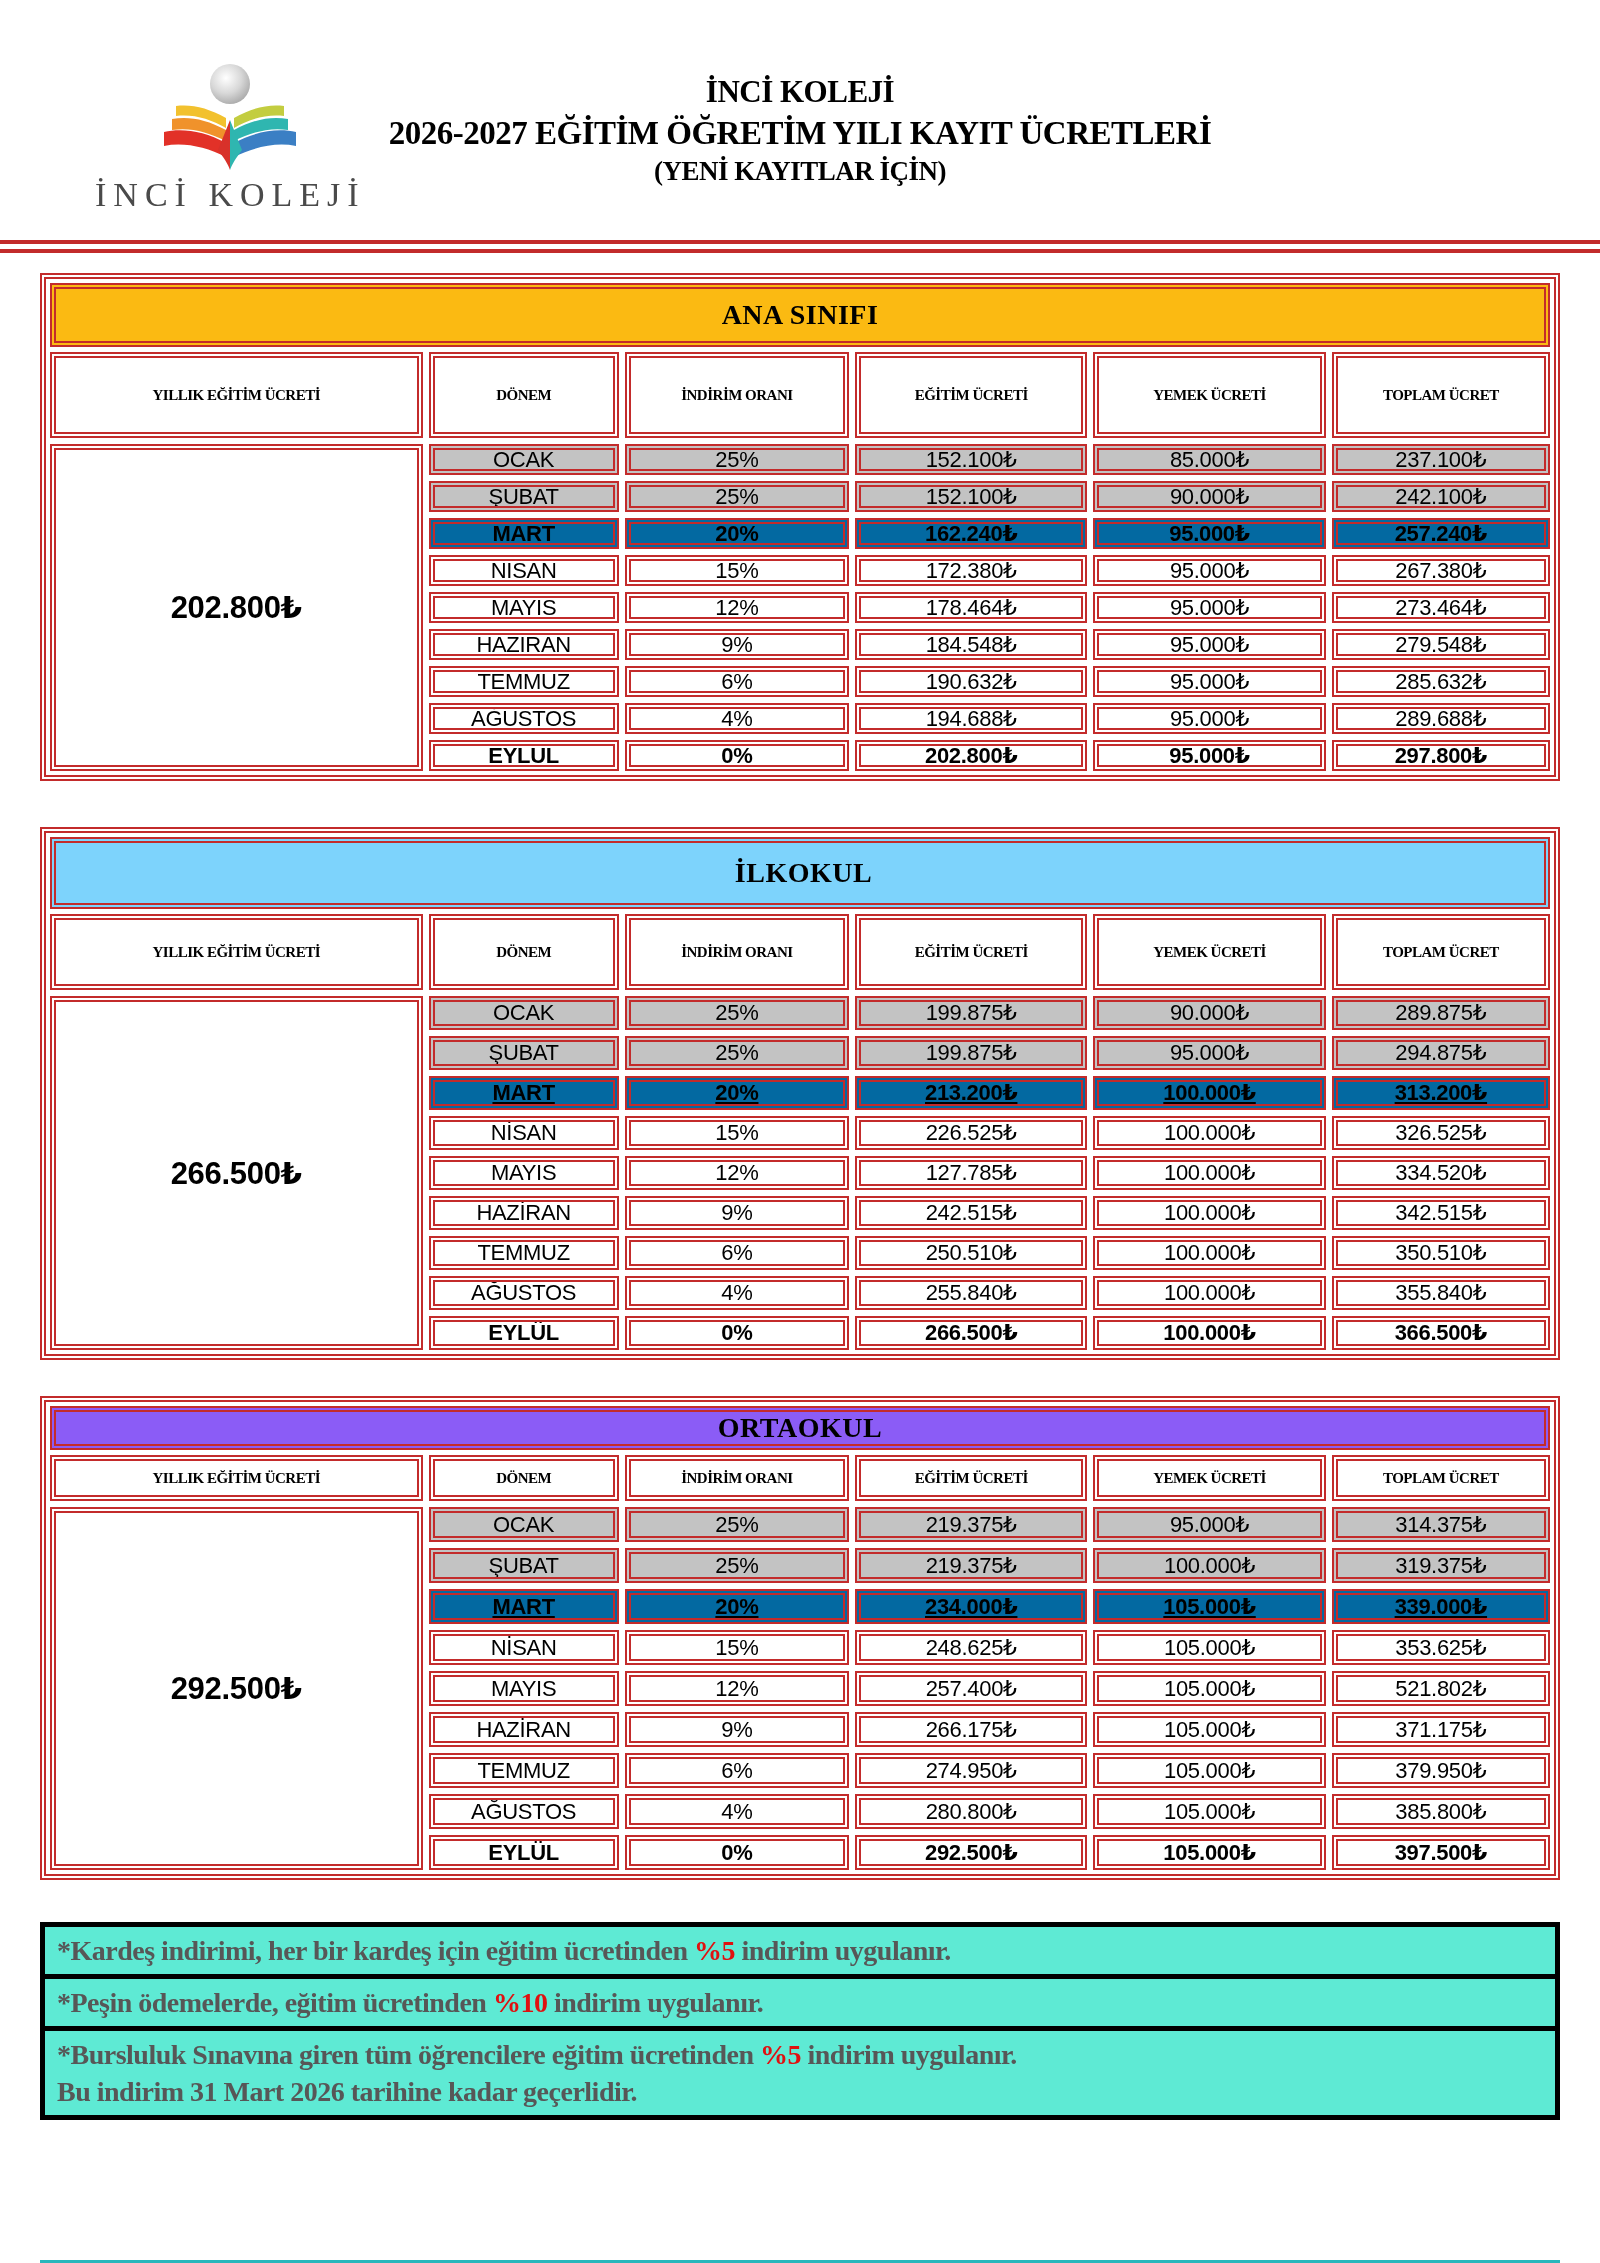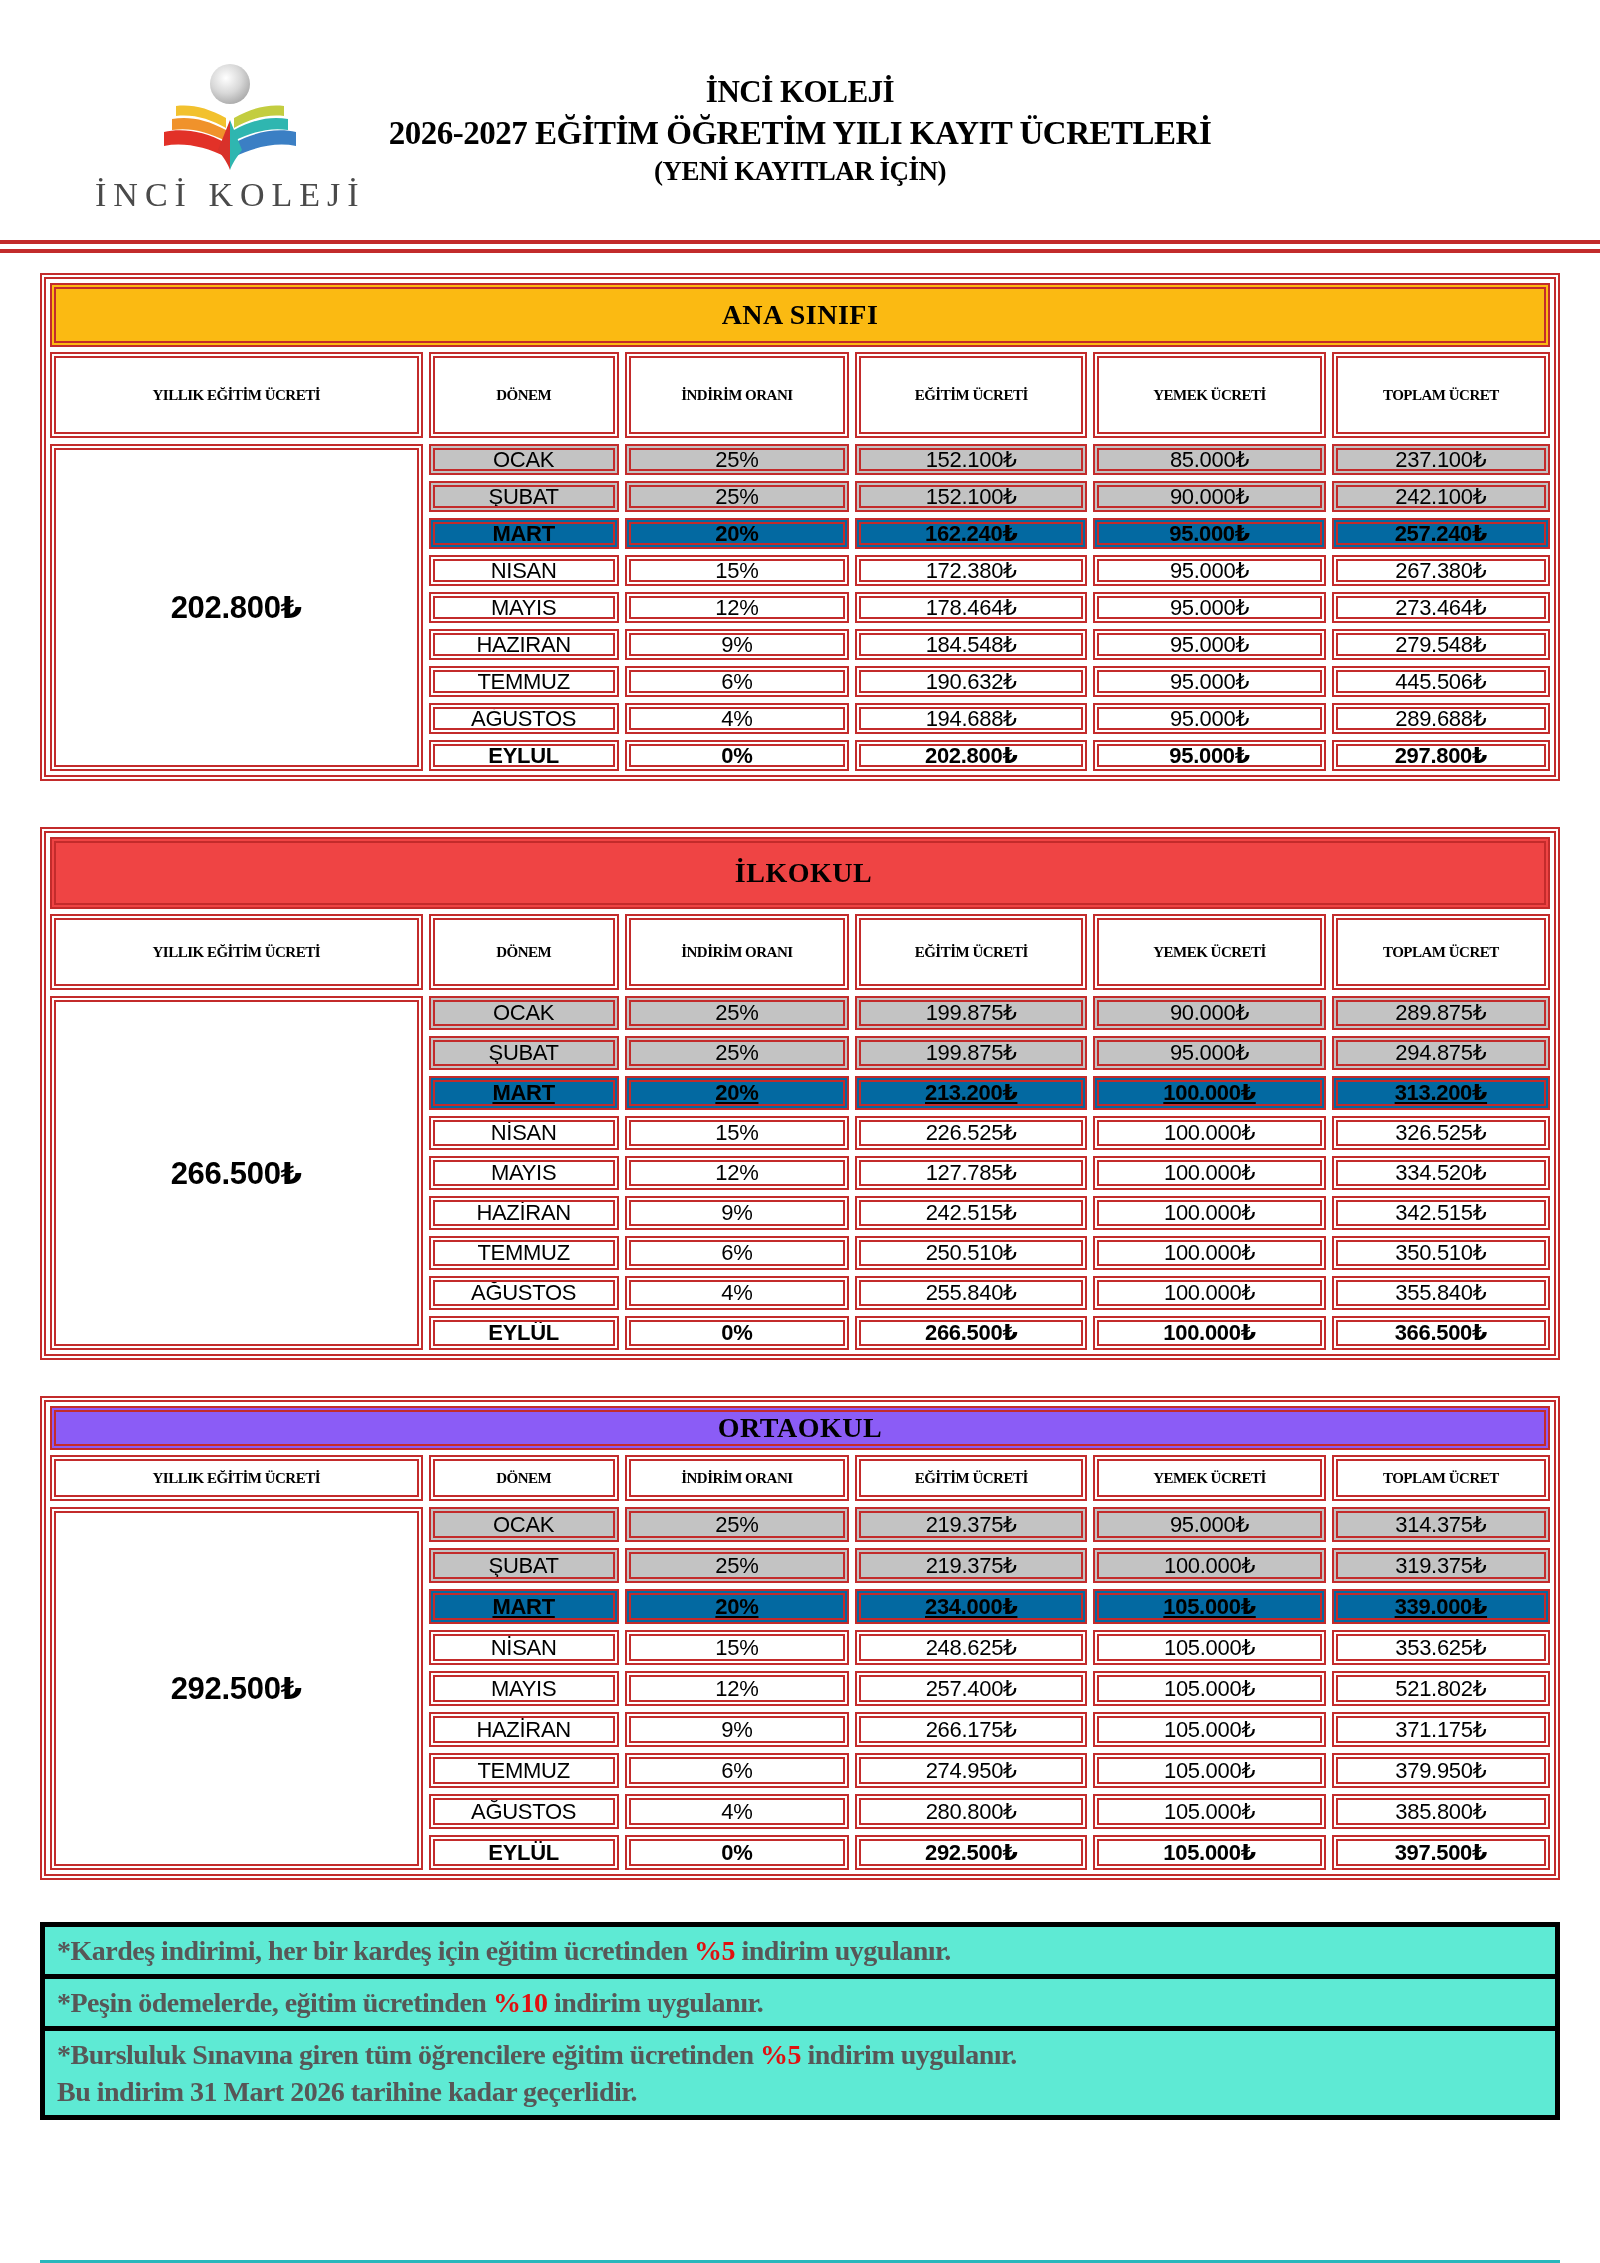--- a/index.html
+++ b/index.html
@@ -151,35 +151,35 @@
         <div class="cell">273.464₺</div>
         <div class="cell">HAZİRAN</div>
         <div class="cell">9%</div>
         <div class="cell">184.548₺</div>
         <div class="cell">95.000₺</div>
         <div class="cell">279.548₺</div>
         <div class="cell">TEMMUZ</div>
         <div class="cell">6%</div>
         <div class="cell">190.632₺</div>
         <div class="cell">95.000₺</div>
-        <div class="cell">445.506₺</div>
+        <div class="cell">285.632₺</div>
         <div class="cell">AĞUSTOS</div>
         <div class="cell">4%</div>
         <div class="cell">194.688₺</div>
         <div class="cell">95.000₺</div>
         <div class="cell">289.688₺</div>
         <div class="cell v-bold">EYLÜL</div>
         <div class="cell v-bold">0%</div>
         <div class="cell v-bold">202.800₺</div>
         <div class="cell v-bold">95.000₺</div>
         <div class="cell v-bold">297.800₺</div>
       </div>
     </section>
     <section class="fee-table t1">
-      <div class="band" style="background: #ef4444; padding-left: 7px;">İLKOKUL</div>
+      <div class="band" style="background: #7dd3fc; padding-left: 7px;">İLKOKUL</div>
       <div class="grid">
         <div class="cell colhdr">YILLIK EĞİTİM ÜCRETİ</div>
         <div class="cell colhdr">DÖNEM</div>
         <div class="cell colhdr">İNDİRİM ORANI</div>
         <div class="cell colhdr">EĞİTİM ÜCRETİ</div>
         <div class="cell colhdr">YEMEK ÜCRETİ</div>
         <div class="cell colhdr">TOPLAM ÜCRET</div>
         <div class="cell annual">266.500₺</div>
         <div class="cell v-gray">OCAK</div>
         <div class="cell v-gray">25%</div>

